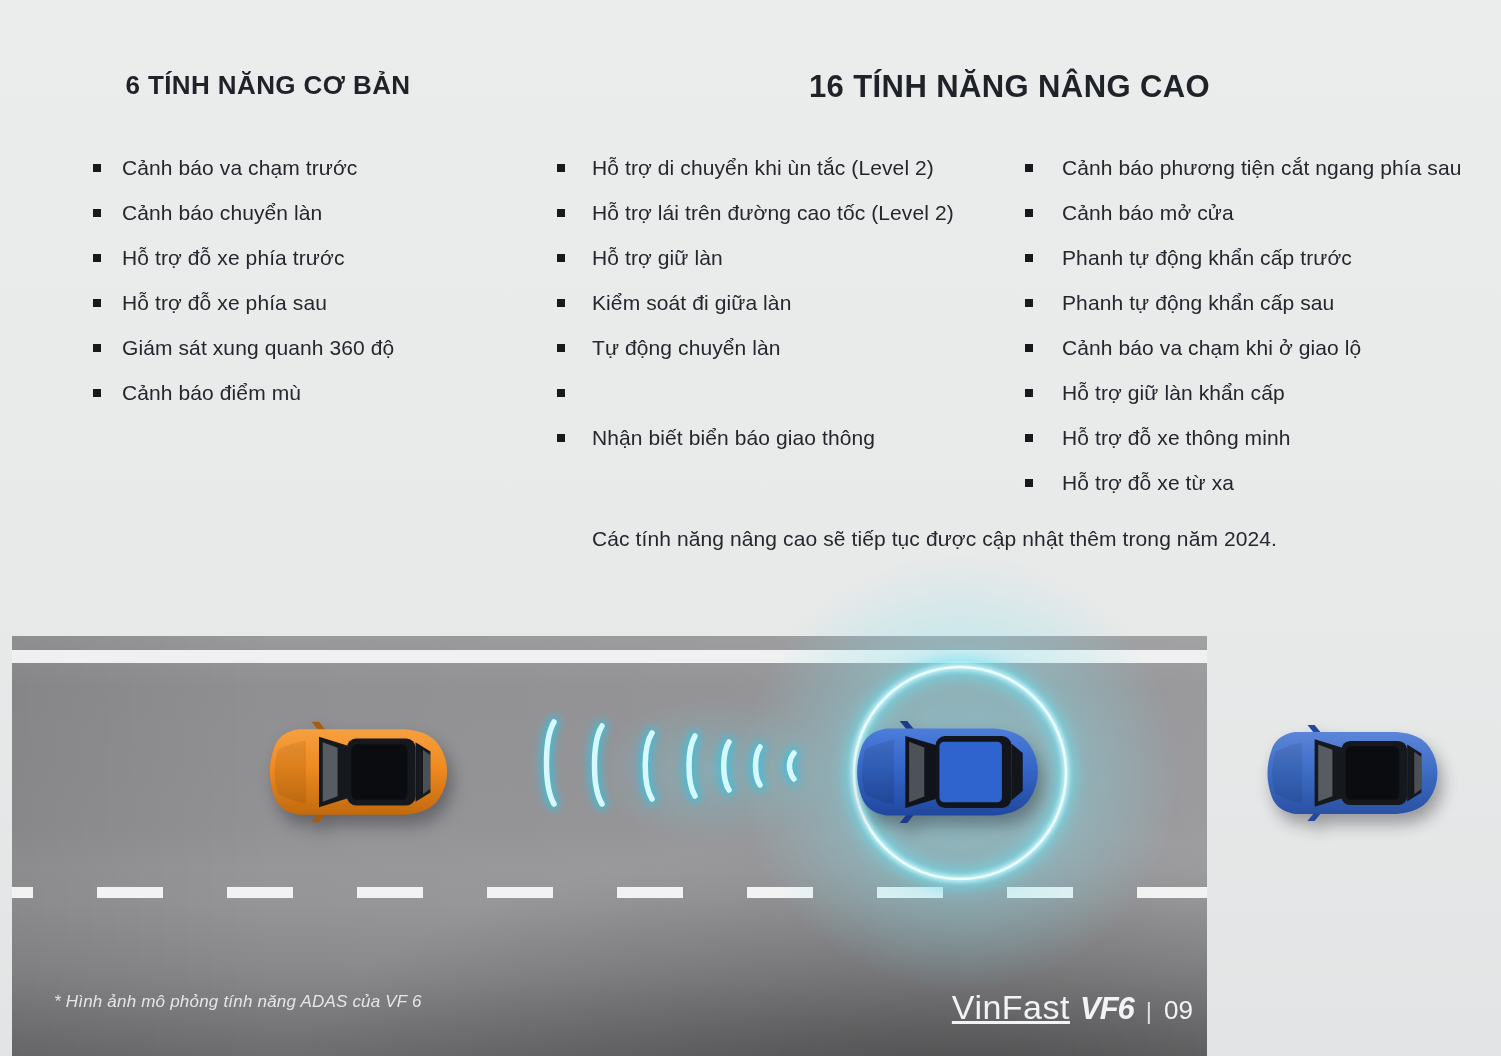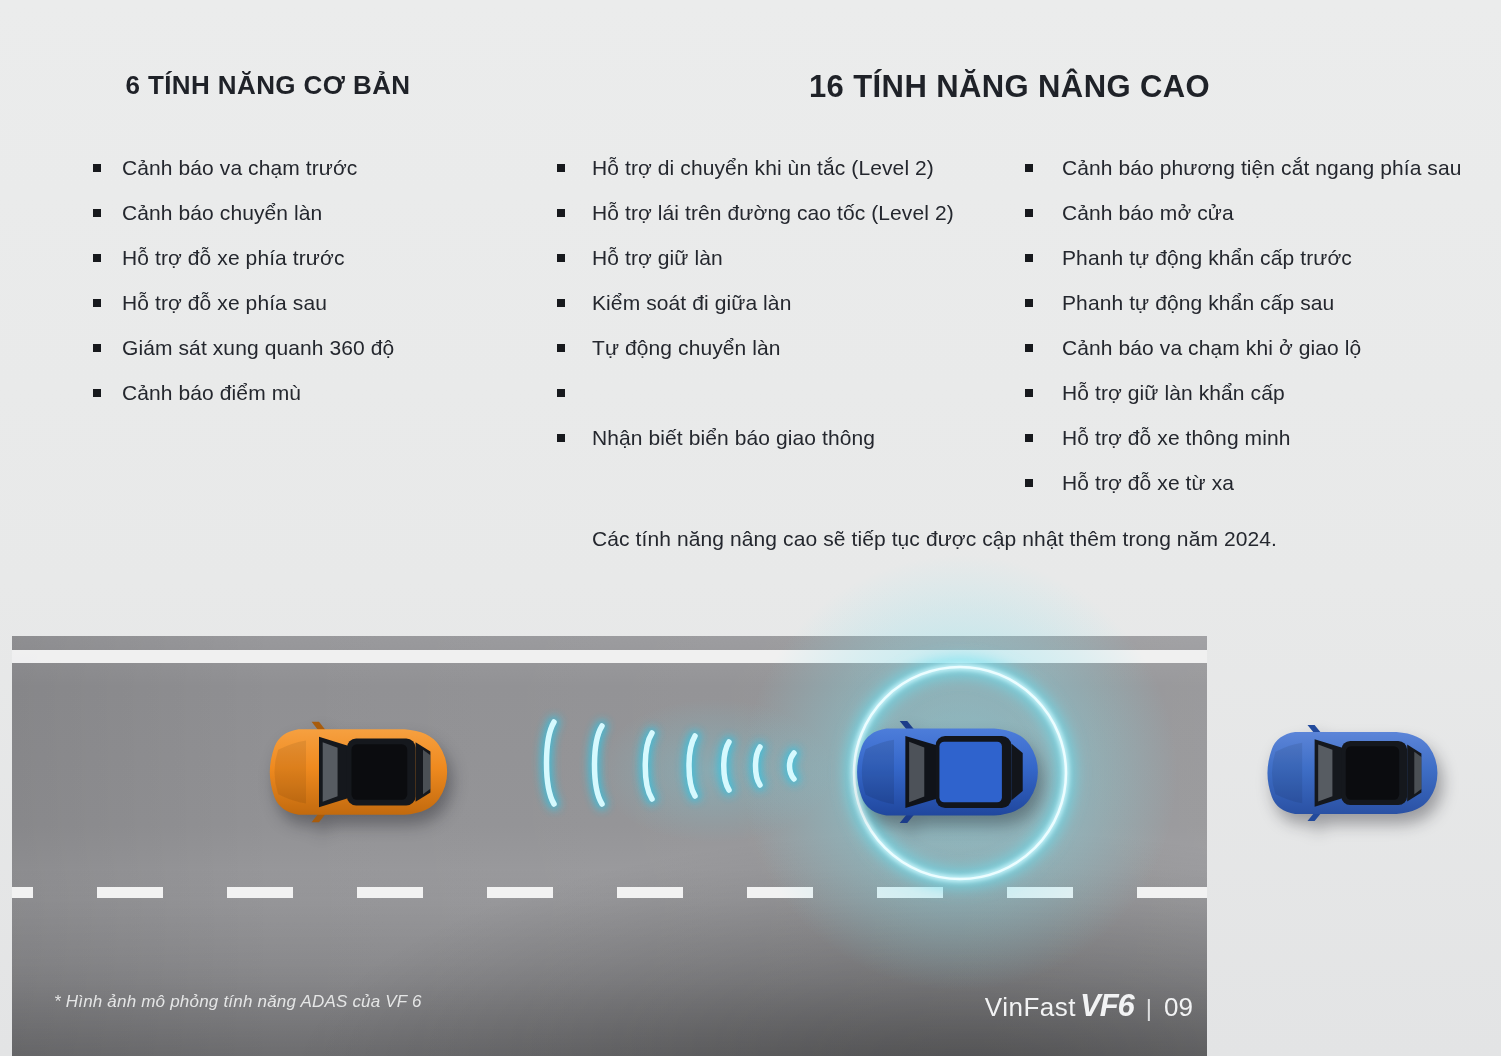--- a/index.html
+++ b/index.html
@@ -54,22 +54,22 @@
   }
   .radar-svg{position:absolute;left:500px;top:26px;}
   .ring-svg{position:absolute;left:798px;top:-13px;}
   .car{position:absolute;filter:drop-shadow(5px 10px 8px rgba(15,15,22,0.35));}
   .car-orange{left:253px;top:84px;}
   .car-ego{left:840px;top:83px;}
   .car-right{left:1251px;top:87px;}
   
   .disclaimer{position:absolute;left:42px;top:356px;font-size:17px;font-style:italic;color:rgba(238,239,239,0.92);letter-spacing:.2px;}
   .brand-row{position:absolute;right:14px;top:352px;display:flex;align-items:baseline;color:#f2f3f4;}
-  .brand-name{font-size:26px;font-weight:400;letter-spacing:.5px;}
-  .brand-model{font-size:31px;font-weight:700;font-style:italic;letter-spacing:-1px;margin-left:4px;}
+  .brand-name{font-size:34px;font-weight:400;letter-spacing:.5px;text-decoration:underline;}
+  .brand-model{font-size:31px;font-weight:700;font-style:italic;letter-spacing:-1px;margin-left:10px;}
   .brand-sep{font-size:24px;font-weight:300;opacity:.85;margin:0 12px;}
   .brand-page{font-size:26px;font-weight:400;}
 </style>
 </head>
 <body>
 
 <div class="page">
 
   <div class="hdr hdr-basic">6 TÍNH NĂNG CƠ BẢN</div>
   <div class="hdr hdr-adv">16 TÍNH NĂNG NÂNG CAO</div>

